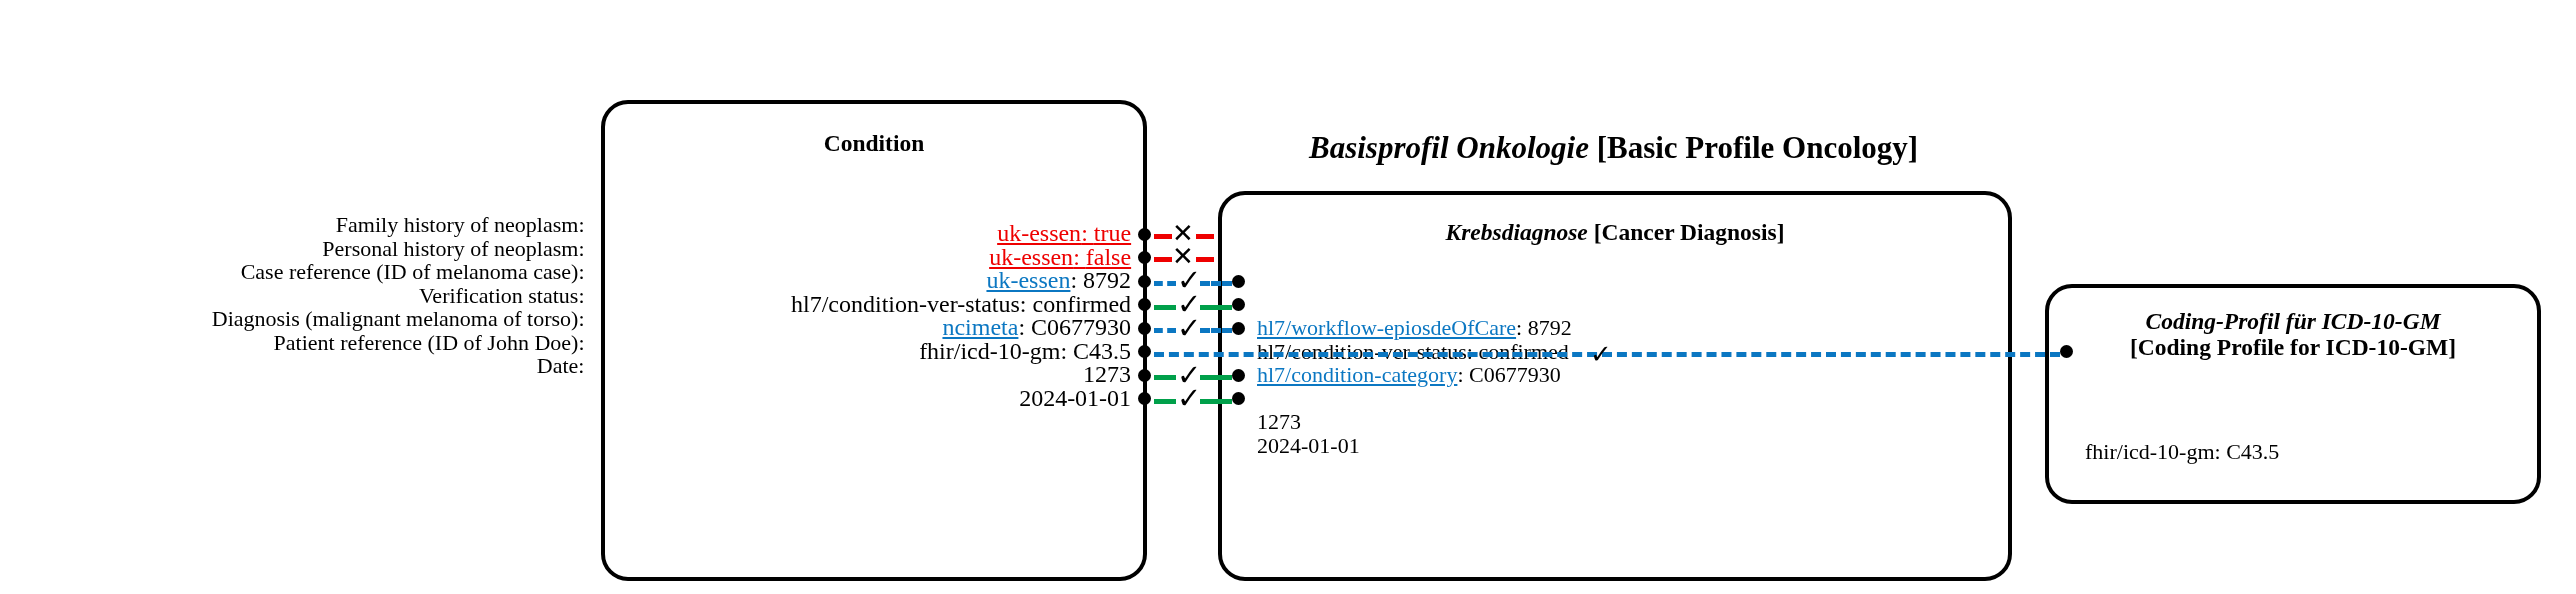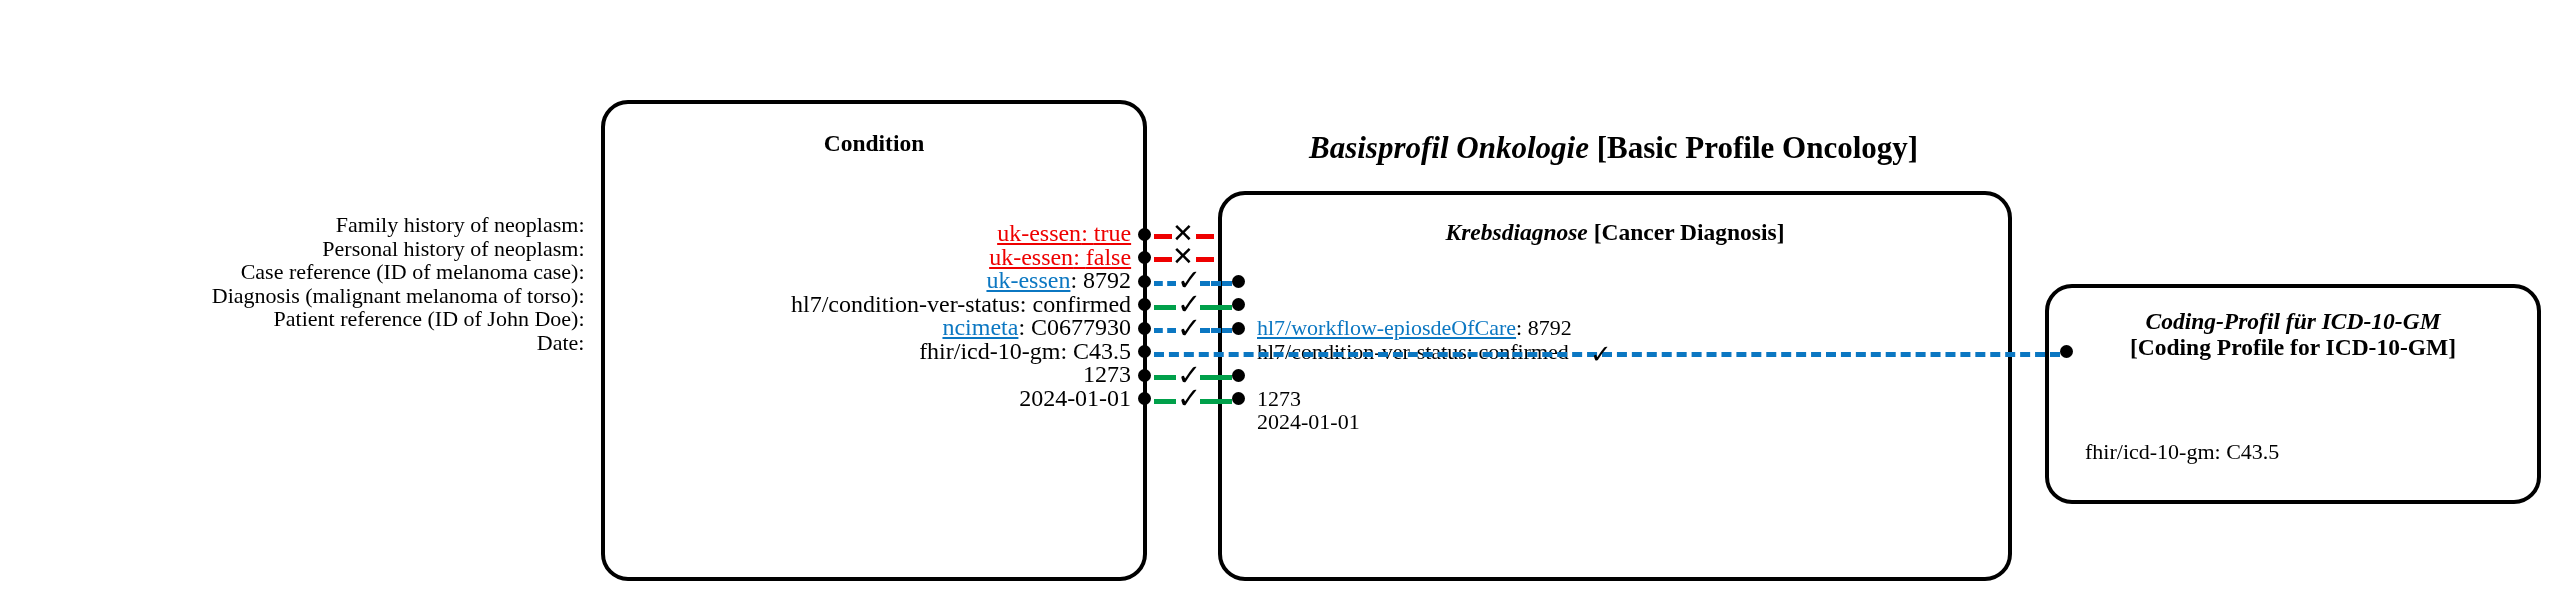--- a/index.html
+++ b/index.html
@@ -109,20 +109,21 @@
   <div class="box-title">
     <div><i>Coding-Profil für ICD-10-GM</i></div>
     <div>[Coding Profile for ICD-10-GM]</div>
   </div>
 </div>
 
 <div class="abs" id="left-labels">
   <div class="lbl">Family history of neoplasm:</div>
   <div class="lbl">Personal history of neoplasm:</div>
   <div class="lbl">Case reference (ID of melanoma case):</div>
+  <div class="lbl">Verification status:</div>
   <div class="lbl">Diagnosis (malignant melanoma of torso):</div>
   <div class="lbl">Patient reference (ID of John Doe):</div>
   <div class="lbl">Date:</div>
 </div>
 
 <div class="abs" id="cond-values">
 
   <div class="row"><span class="lnk-red">uk-essen</span><span class="red-under">: </span><span class="red-under">true</span></div>
 
   <div class="row"><span class="lnk-red">uk-essen</span><span class="red-under">: </span><span class="red-under">false</span></div>
@@ -139,20 +140,21 @@
 
   <div class="row"><span>2024-01-01</span></div>
 </div>
 
 <div class="abs" id="krebs-values">
 
   <div class="row"><span class="lnk">hl7/workflow-epiosdeOfCare</span><span>: </span><span>8792</span></div>
 
   <div class="row"><span>hl7/condition-ver-status</span><span>: </span><span>confirmed</span></div>
 
+  <div class="row"><span class="lnk">hl7/condition-category</span><span>: </span><span>C0677930</span></div>
 
   <div class="gap"></div>
 
   <div class="row"><span>1273</span></div>
 
   <div class="row"><span>2024-01-01</span></div>
 </div>
 
 <div class="abs" id="coding-value"><span>fhir/icd-10-gm</span><span>: </span><span>C43.5</span></div>
 

